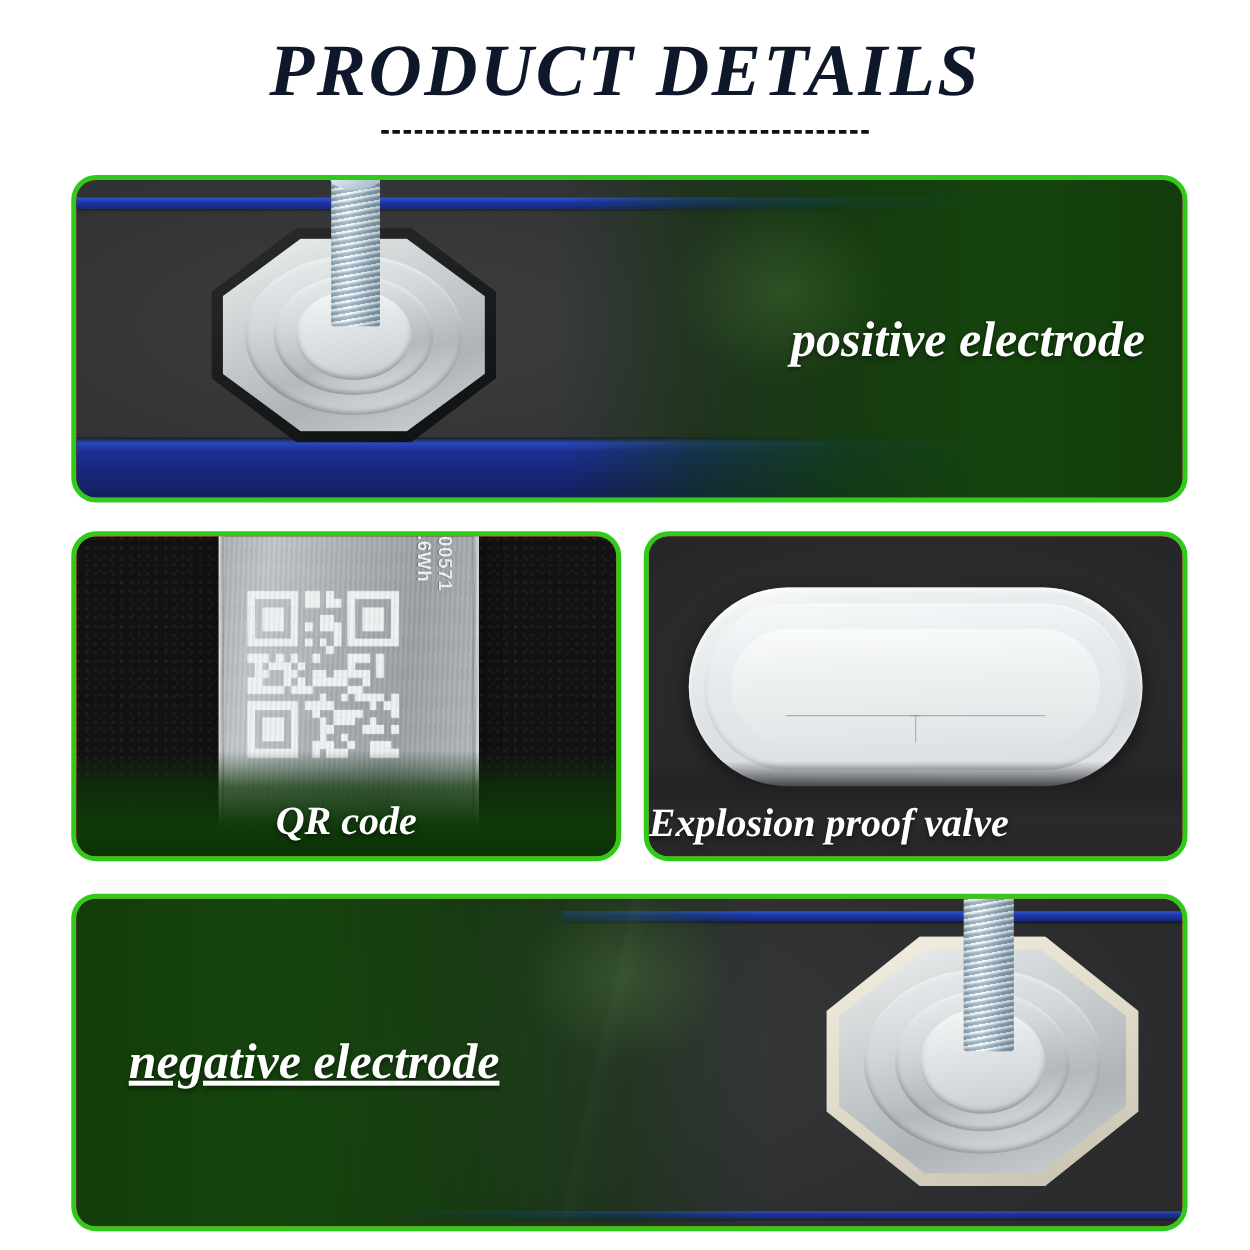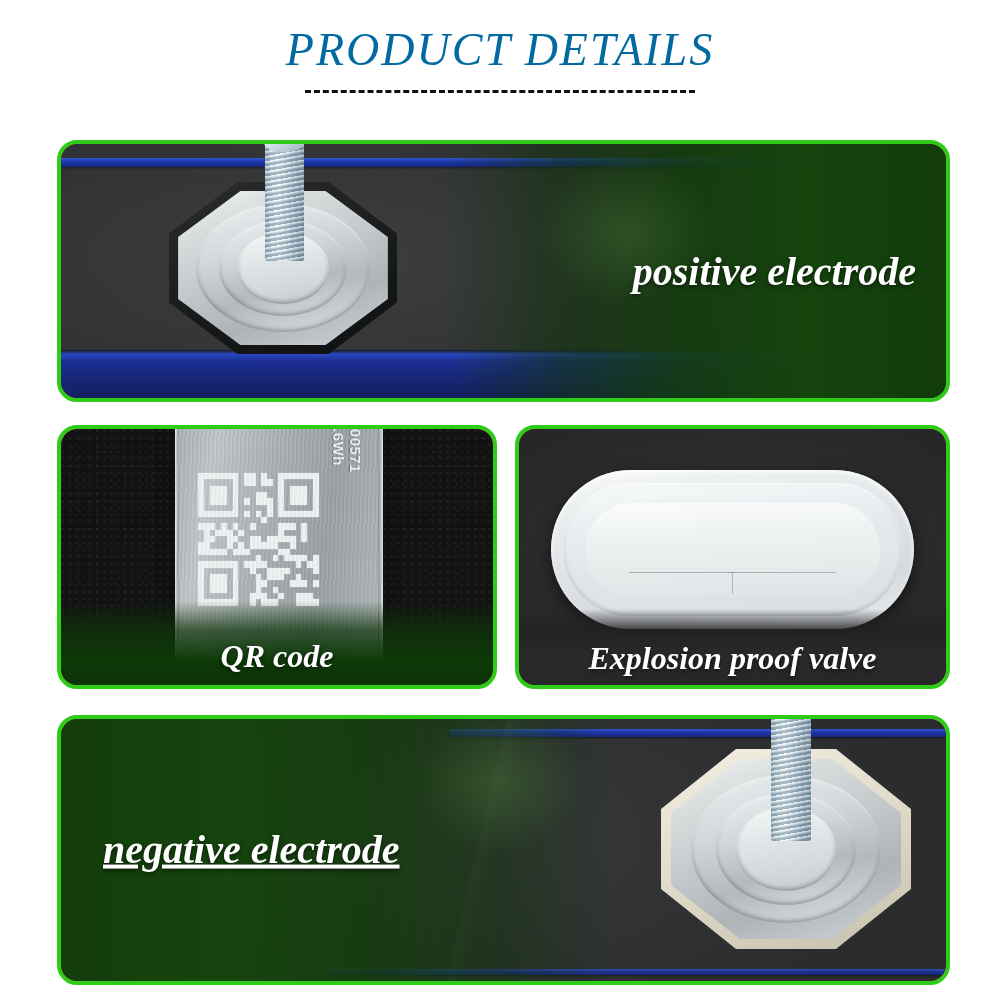--- a/index.html
+++ b/index.html
@@ -12,25 +12,25 @@
     overflow:hidden;
   }
 
   .page { position:relative; width:1000px; height:1000px; background:#fff; }
 
   
   .header { width:100%; padding-top:26px; text-align:center; }
 
   .title {
     font-family:"Liberation Serif", serif;
-    font-weight:normal;
+    font-weight:bold;
     font-style:italic;
-    font-size:46px;
+    font-size:59px;
     letter-spacing:2px;
-    color:#0369a1;
+    color:#0f172a;
     line-height:1.05;
   }
 
   .divider-wrap { display:flex; justify-content:center; margin-top:16px; }
   .divider {
     width:390px; height:0;
     border-top:3px dashed #111;
   }
 
   
@@ -210,21 +210,21 @@
   }
 
   .caption-band-green {
     position:absolute; left:0; right:0; bottom:0; height:84px;
     background:linear-gradient(180deg, rgba(12,48,8,0) 0%, rgba(13,52,9,.72) 34%, #0e3a08 72%, #0c3207 100%);
     display:flex; align-items:flex-end; justify-content:center; padding-bottom:10px;
   }
   .caption-band-dark {
     position:absolute; left:0; right:0; bottom:0; height:76px;
     background:linear-gradient(180deg, rgba(32,32,34,0) 0%, rgba(34,34,36,.85) 28%, #2a2a2c 62%, #272729 100%);
-    display:flex; align-items:flex-end; justify-content:center; padding-bottom:8px;
+    display:flex; align-items:flex-end; padding-bottom:8px;
   }
 
   
   .valve-bg { position:absolute; inset:0; background:#2b2b2d;
     background-image:radial-gradient(ellipse 80% 70% at 50% 45%, #313133 0%, #2a2a2c 60%, #242426 100%); }
 
   .valve {
     position:absolute; left:7.5%; top:16%; width:85%; height:62%;
     border-radius:999px;
     background:linear-gradient(170deg,#fdfdfd 0%,#eef1f2 14%,#e2e6e8 42%,#d6dadd 72%,#e9edef 100%);

